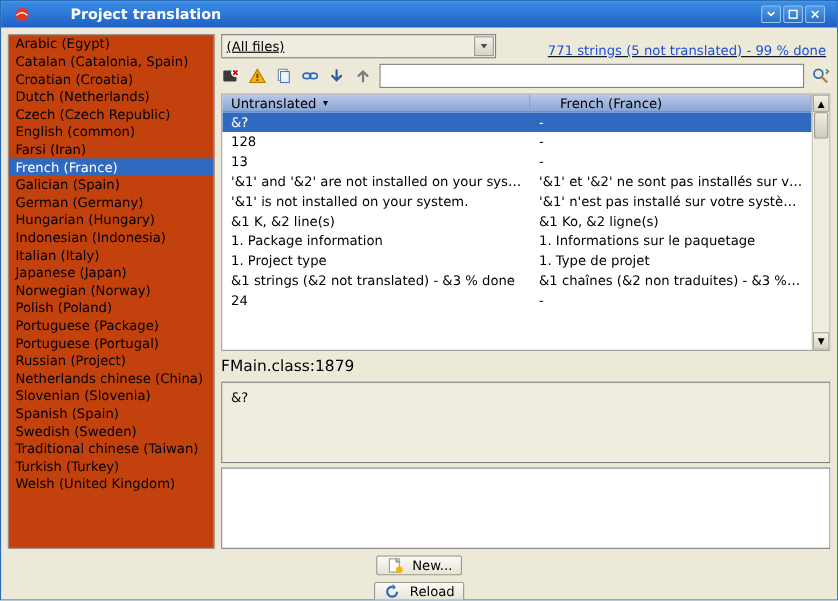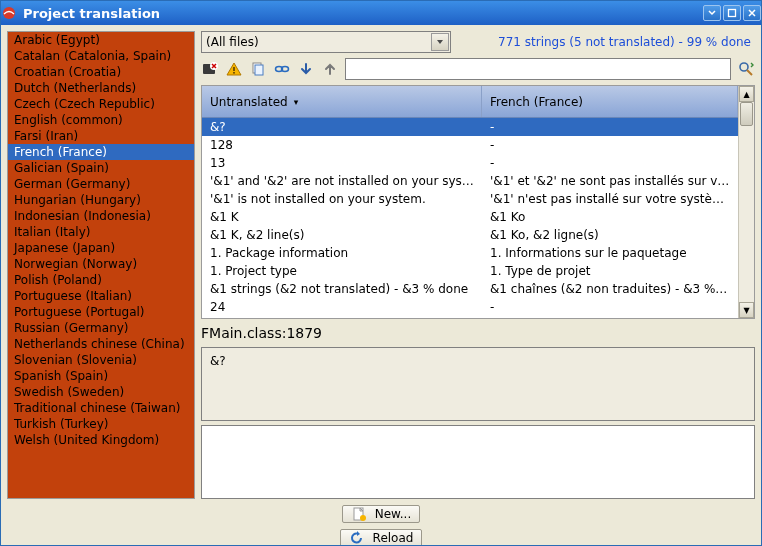--- a/index.html
+++ b/index.html
@@ -1,55 +1,55 @@
 <!DOCTYPE html>
 <html><head>
 <meta charset="utf-8">
 <style>
   * { box-sizing: border-box; }
   html, body { margin:0; padding:0; font-family: "DejaVu Sans", Arial, sans-serif; font-size:12px; color:#000; }
   body { background:#fff; }
   .window { width:762px; height:546px; border:1px solid #2a6cb5; background:#ece9d8; display:flex; flex-direction:column; }
   .titlebar {
     height:24px; background:linear-gradient(to bottom,#3b8ee6,#1e60c5);
-    display:flex; align-items:center; padding:0 0; color:#fff; font-weight:bold;
+    display:flex; align-items:center; padding:0 11px; color:#fff; font-weight:bold;gap:30px;
   }
   .titlebar .appicon { width:16px; height:16px; margin-right:6px; display:flex; align-items:center; justify-content:center; }
   .titlebar .title { flex:1; font-size:13px; }
   .titlebar .winbtns { display:flex; gap:2px; }
   .titlebar .winbtn {
     width:18px; height:16px; border:1px solid #9cc4ef; border-radius:2px;
     background:linear-gradient(to bottom,#4f9be8,#2a72c9);
     display:flex; align-items:center; justify-content:center; color:#fff; font-size:10px; cursor:pointer;
   }
   .client { flex:1; display:flex; flex-direction:column; padding:6px; gap:6px; overflow:hidden;}
   .main { flex:1; display:flex; gap:6px; overflow:hidden;}
   .langlist {
     width:188px; background:#c2410c; border:1px solid #9b9b9b; overflow-y:auto; font-size:12px;
   }
   .langlist .item { padding:1px 6px; white-space:nowrap; cursor:pointer; }
   .langlist .item.selected { background:#2f6ac0; color:#fff; }
   .rightpane { flex:1; display:flex; flex-direction:column; gap:4px; overflow:hidden;}
-  .toprow { display:flex; align-items:center; gap:8px; }
+  .toprow { display:flex; align-items:flex-end; gap:8px;text-decoration:underline; }
   .combo {
     flex:0 0 250px; height:22px; background:#efece0; border:1px solid #808080;
     display:flex; align-items:center; padding:0 4px; position:relative; cursor:pointer;
   }
   .combo .drop {
     width:18px; height:18px; background:linear-gradient(to bottom,#f4f2e8,#d7d3c3);
     border:1px solid #9a9a9a; position:absolute; right:1px; top:1px;
     display:flex; align-items:center; justify-content:center;
   }
   .status { flex:1; text-align:right; padding-right:4px; color:#1d4ed8; font-size:12px;}
   .toolbar { display:flex; align-items:center; gap:6px; height:24px;}
   .tbicon { width:18px; height:18px; display:flex; align-items:center; justify-content:center; cursor:pointer; }
   .searchbox { flex:1; height:22px; background:#fff; border:1px solid #808080; padding:0 4px; font-size:12px; }
   .tablewrap { flex:1; border:1px solid #9b9b9b; background:#fff; display:flex; overflow:hidden; position:relative;}
   .tablecols { flex:1; overflow:hidden; display:flex; flex-direction:column;}
-  .thead { display:flex; background:linear-gradient(to bottom,#b9c9e6,#8aa5d6); height:32px; border-bottom:1px solid #6a87b8;}
+  .thead { display:flex; background:linear-gradient(to bottom,#b9c9e6,#8aa5d6); height:16px; border-bottom:1px solid #6a87b8;gap:19px;}
   .th { padding:2px 8px; font-size:12px; border-right:1px solid #8aa0c8; display:flex; align-items:center; cursor:pointer;}
   .th.col1 { width:280px; }
   .th.col2 { flex:1; }
   .th .sort { margin-left:6px; font-size:9px; }
   .tbody { flex:1; overflow:hidden; font-size:12px;}
   .trow { display:flex; height:18px; align-items:center;}
   .trow.selected { background:#2f6ac0; color:#fff;}
   .td { padding:0 8px; overflow:hidden; white-space:nowrap; text-overflow:ellipsis;}
   .td.col1 { width:280px;}
   .td.col2 { flex:1;}
@@ -114,23 +114,23 @@
           <div class="item">Farsi (Iran)</div>
           <div class="item selected">French (France)</div>
           <div class="item">Galician (Spain)</div>
           <div class="item">German (Germany)</div>
           <div class="item">Hungarian (Hungary)</div>
           <div class="item">Indonesian (Indonesia)</div>
           <div class="item">Italian (Italy)</div>
           <div class="item">Japanese (Japan)</div>
           <div class="item">Norwegian (Norway)</div>
           <div class="item">Polish (Poland)</div>
-          <div class="item">Portuguese (Italian)</div>
+          <div class="item">Portuguese (Package)</div>
           <div class="item">Portuguese (Portugal)</div>
-          <div class="item">Russian (Germany)</div>
+          <div class="item">Russian (Project)</div>
           <div class="item">Netherlands chinese (China)</div>
           <div class="item">Slovenian (Slovenia)</div>
           <div class="item">Spanish (Spain)</div>
           <div class="item">Swedish (Sweden)</div>
           <div class="item">Traditional chinese (Taiwan)</div>
           <div class="item">Turkish (Turkey)</div>
           <div class="item">Welsh (United Kingdom)</div>
         </div>
 
       <div class="rightpane">
@@ -219,24 +219,20 @@
                 </div>
                 <div class="trow">
                   <div class="td col1">'&amp;1' and '&amp;2' are not installed on your system.</div>
                   <div class="td col2">'&amp;1' et '&amp;2' ne sont pas installés sur votre système.</div>
                 </div>
                 <div class="trow">
                   <div class="td col1">'&amp;1' is not installed on your system.</div>
                   <div class="td col2">'&amp;1' n'est pas installé sur votre système.</div>
                 </div>
                 <div class="trow">
-                  <div class="td col1">&amp;1 K</div>
-                  <div class="td col2">&amp;1 Ko</div>
-                </div>
-                <div class="trow">
                   <div class="td col1">&amp;1 K, &amp;2 line(s)</div>
                   <div class="td col2">&amp;1 Ko, &amp;2 ligne(s)</div>
                 </div>
                 <div class="trow">
                   <div class="td col1">1. Package information</div>
                   <div class="td col2">1. Informations sur le paquetage</div>
                 </div>
                 <div class="trow">
                   <div class="td col1">1. Project type</div>
                   <div class="td col2">1. Type de projet</div>

